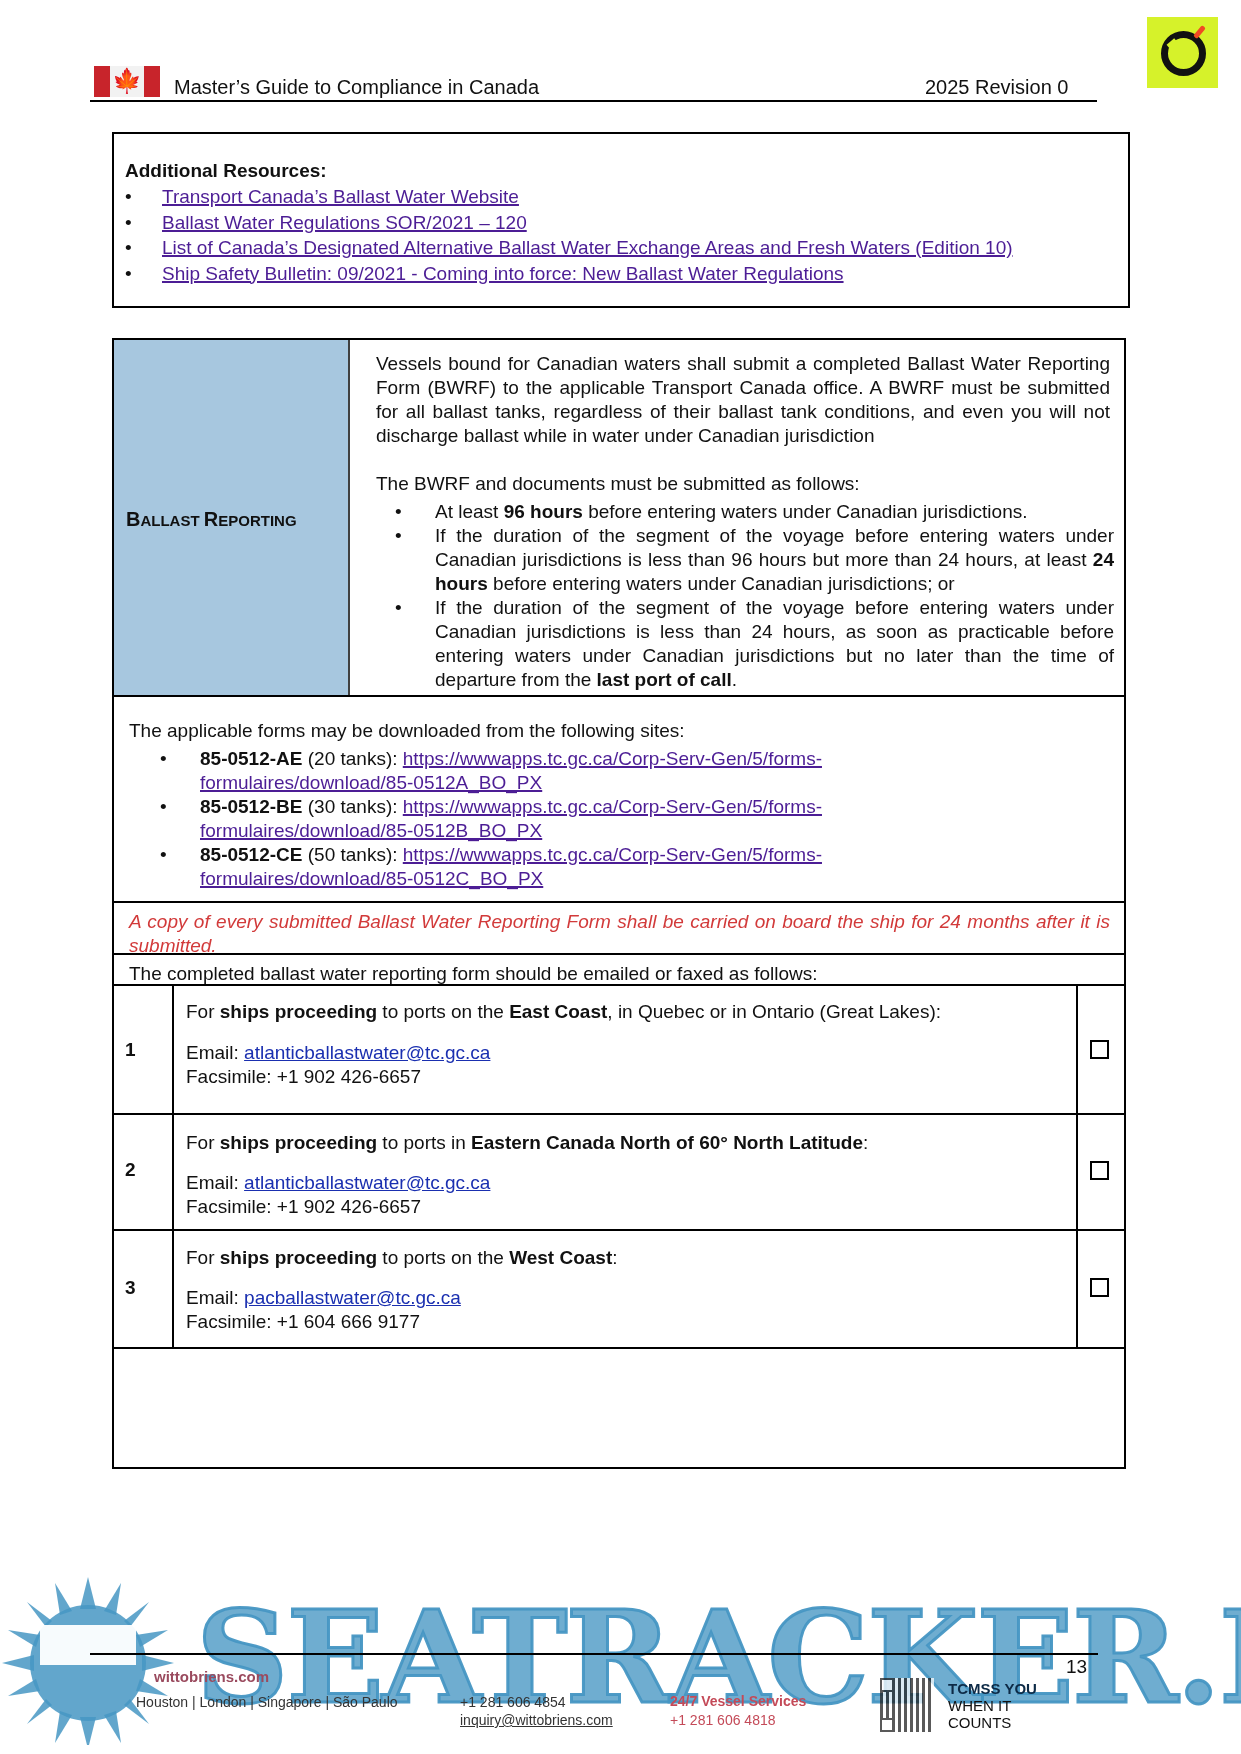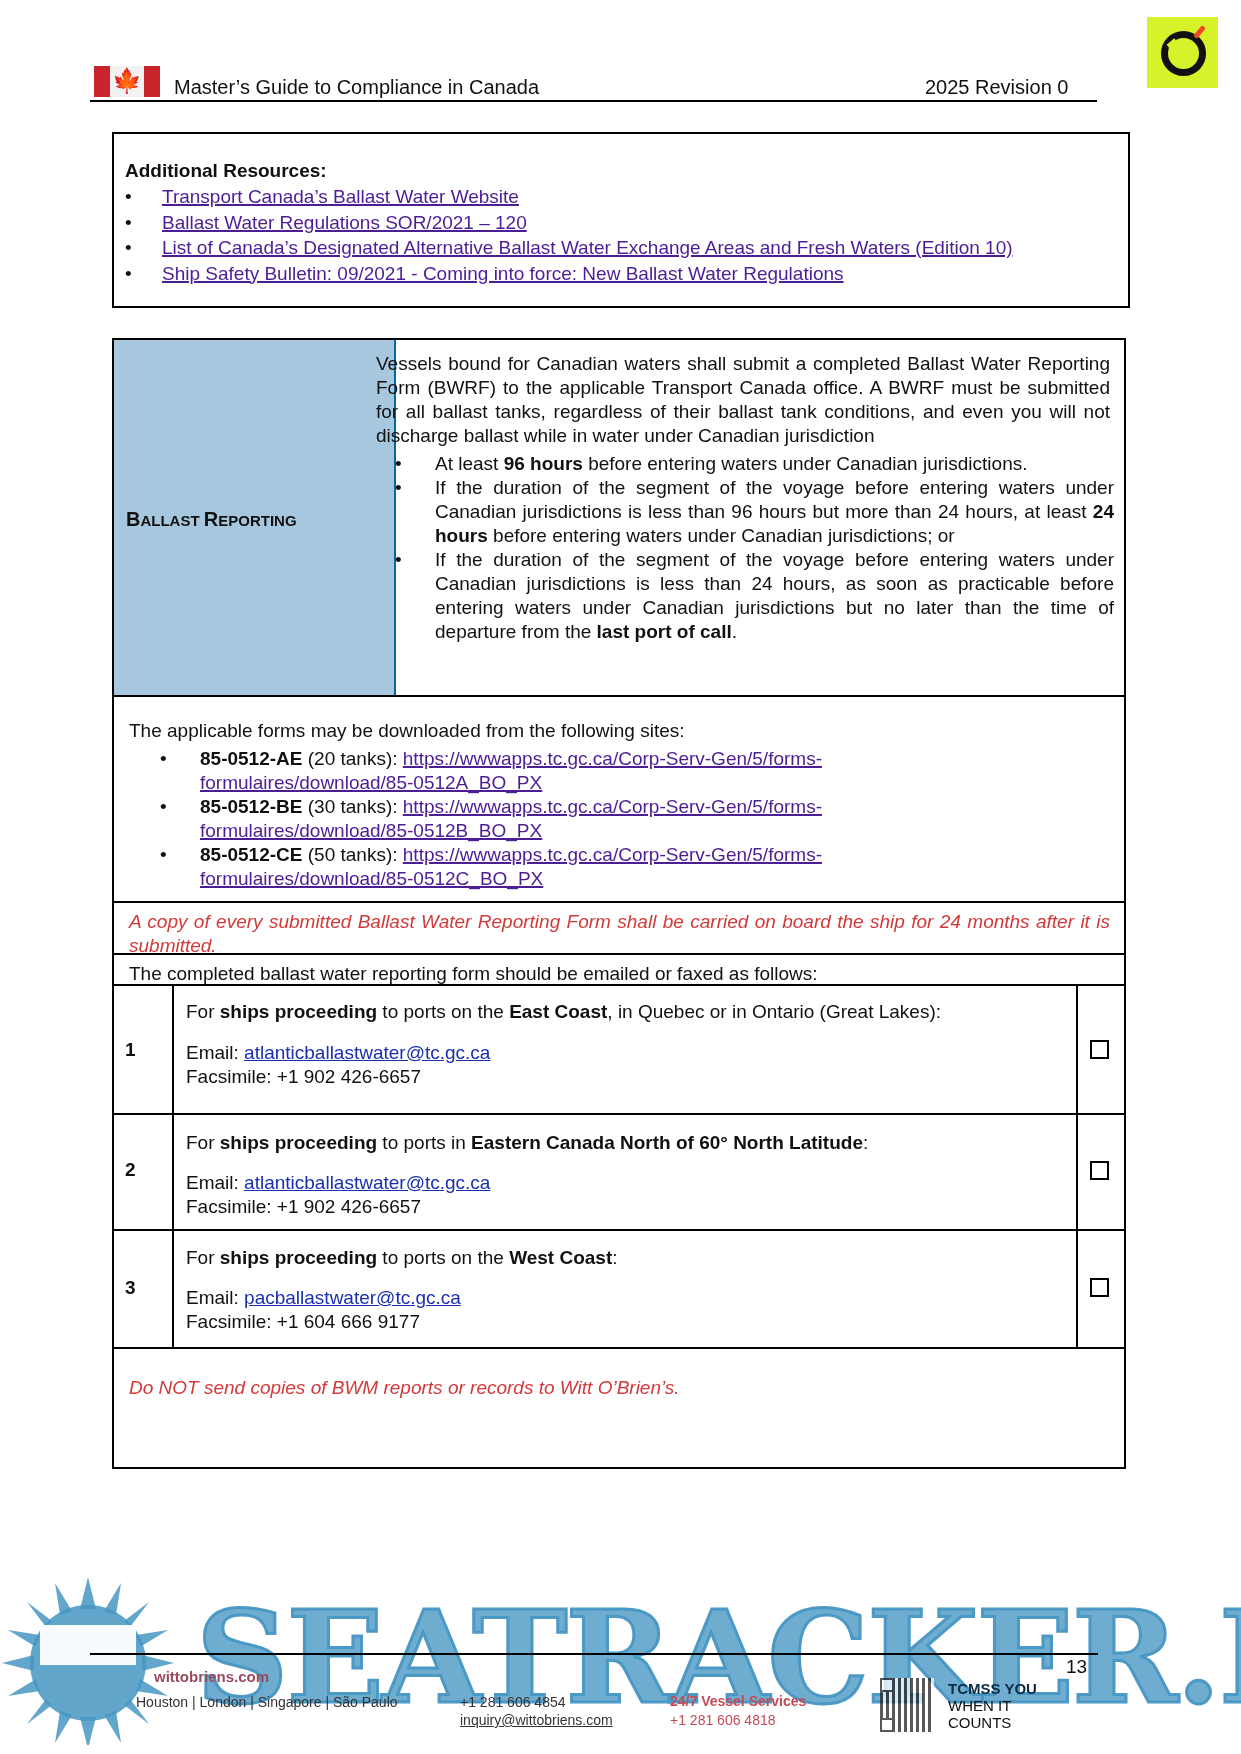--- a/index.html
+++ b/index.html
@@ -31,22 +31,22 @@
              border: 2px solid #000; }
   .res-title { position: absolute; left: 11px; top: 26px; font-size: 19px; font-weight: bold; }
   .res-list { position: absolute; left: 11px; top: 50px; margin: 0; padding: 0; list-style: none; }
   .res-list li { font-size: 19px; height: 25.5px; line-height: 25.5px; white-space: nowrap; }
   .bullet { display: inline-block; width: 37px; }
   .link-purple { color: #4c1d95; text-decoration: underline; text-decoration-thickness: 2px; }
   .link-blue { color: #1a2fb0; text-decoration: underline; }
   .row { position: absolute; left: 112px; width: 1014px; border-left: 2px solid #000; border-right: 2px solid #000;
          border-top: 2px solid #000; box-sizing: border-box; }
   .p { font-size: 19px; line-height: 24px; margin: 4px; text-align: justify; }
-  .label-cell { position: absolute; left: 0; top: 0; bottom: 0; width: 282px; background: #a7c7df;
-                border-right: 2px solid #0369a1; box-sizing: border-box; }
+  .label-cell { position: absolute; left: 0; top: 0; bottom: 0; width: 236px; background: #a7c7df;
+                border-right: 2px solid #404040; box-sizing: border-box; }
   .label-text { position: absolute; left: 12px; top: 168px; font-size: 20px; font-weight: bold; letter-spacing: 0px; }
   .label-text .sc { font-size: 15px; }
   .content-cell { position: absolute; left: 246px; right: 0; top: 0; bottom: 0; padding: 8px 10px 0 12px; }
   .blist { list-style: none; margin: 0; padding: 0; }
   .blist li { position: relative; padding-left: 75px; font-size: 19px; line-height: 24px; text-align: justify; }
   .blist li .dot { position: absolute; left: 35px; top: 0; }
   .forms-list li { position: relative; padding-left: 75px; font-size: 19px; line-height: 24px; list-style: none; }
   .forms-list { margin: 0; padding: 0; }
   .forms-list li .dot { position: absolute; left: 35px; }
   .red-it { color: #d23a3a; font-style: italic; }
@@ -105,20 +105,21 @@
     <li><span class="bullet">•</span><a class="link-purple">Ship Safety Bulletin: 09/2021 - Coming into force: New Ballast Water Regulations</a></li>
   </ul>
 </div>
 
 <div class="row" style="top:338px;height:358px;">
   <div class="label-cell">
     <div class="label-text"><span>B</span><span class="sc">ALLAST </span><span>R</span><span class="sc">EPORTING</span></div>
   </div>
   <div class="content-cell" style="padding-top:8px;">
     <p class="p">Vessels bound for Canadian waters shall submit a completed Ballast Water Reporting Form (BWRF) to the applicable Transport Canada office. A BWRF must be submitted for all ballast tanks, regardless of their ballast tank conditions, and even you will not discharge ballast while in water under Canadian jurisdiction</p>
+    <p class="p" style="margin-top:24px;">The BWRF and documents must be submitted as follows:</p>
     <ul class="blist" style="margin-left:-12px;">
       <li><span class="dot">•</span><span>At least </span><b>96 hours</b><span> before entering waters under Canadian jurisdictions.</span></li>
       <li><span class="dot">•</span><span>If the duration of the segment of the voyage before entering waters under Canadian jurisdictions is less than 96 hours but more than 24 hours, at least </span><b>24 hours</b><span> before entering waters under Canadian jurisdictions; or</span></li>
       <li><span class="dot">•</span><span>If the duration of the segment of the voyage before entering waters under Canadian jurisdictions is less than 24 hours, as soon as practicable before entering waters under Canadian jurisdictions but no later than the time of departure from the </span><b>last port of call</b><span>.</span></li>
     </ul>
   </div>
 </div>
 
 <div class="row" style="top:695px;height:207px;">
   <div style="position:absolute;left:11px;top:18px;right:10px;">
@@ -167,21 +168,20 @@
     </div>
   <div class="entry" style="top:15px;"><span>For </span><b>ships proceeding</b><span> to ports on the </span><b>West Coast</b><span>:</span></div>
   <div class="entry" style="top:55px;"><span>Email: </span><a class="link-blue">pacballastwater@tc.gc.ca</a><br><span>Facsimile: +1 604 666 9177</span></div>
   <div class="chkcell">
       <div class="chk" style="top:47px;"></div>
     </div>
 </div>
 
 <div class="row" style="top:1347px;height:121px;">
   <div style="position:absolute;left:11px;right:10px;top:3px;">
-    <p class="p red-it" style="margin-top:24px;">Do NOT send copies of BWM reports or records to Witt O’Brien’s.</p>
   </div>
 </div>
 <div class="bottom-line"></div>
 
 <svg class="wm-sun" viewBox="0 0 180 170">
   <g fill="rgba(70,150,195,0.85)">
     <circle cx="88" cy="88" r="58"></circle>
     <polygon points="88,2 96,34 80,34"></polygon>
     <polygon points="88,174 96,142 80,142"></polygon>
     <polygon points="2,88 34,80 34,96"></polygon>

